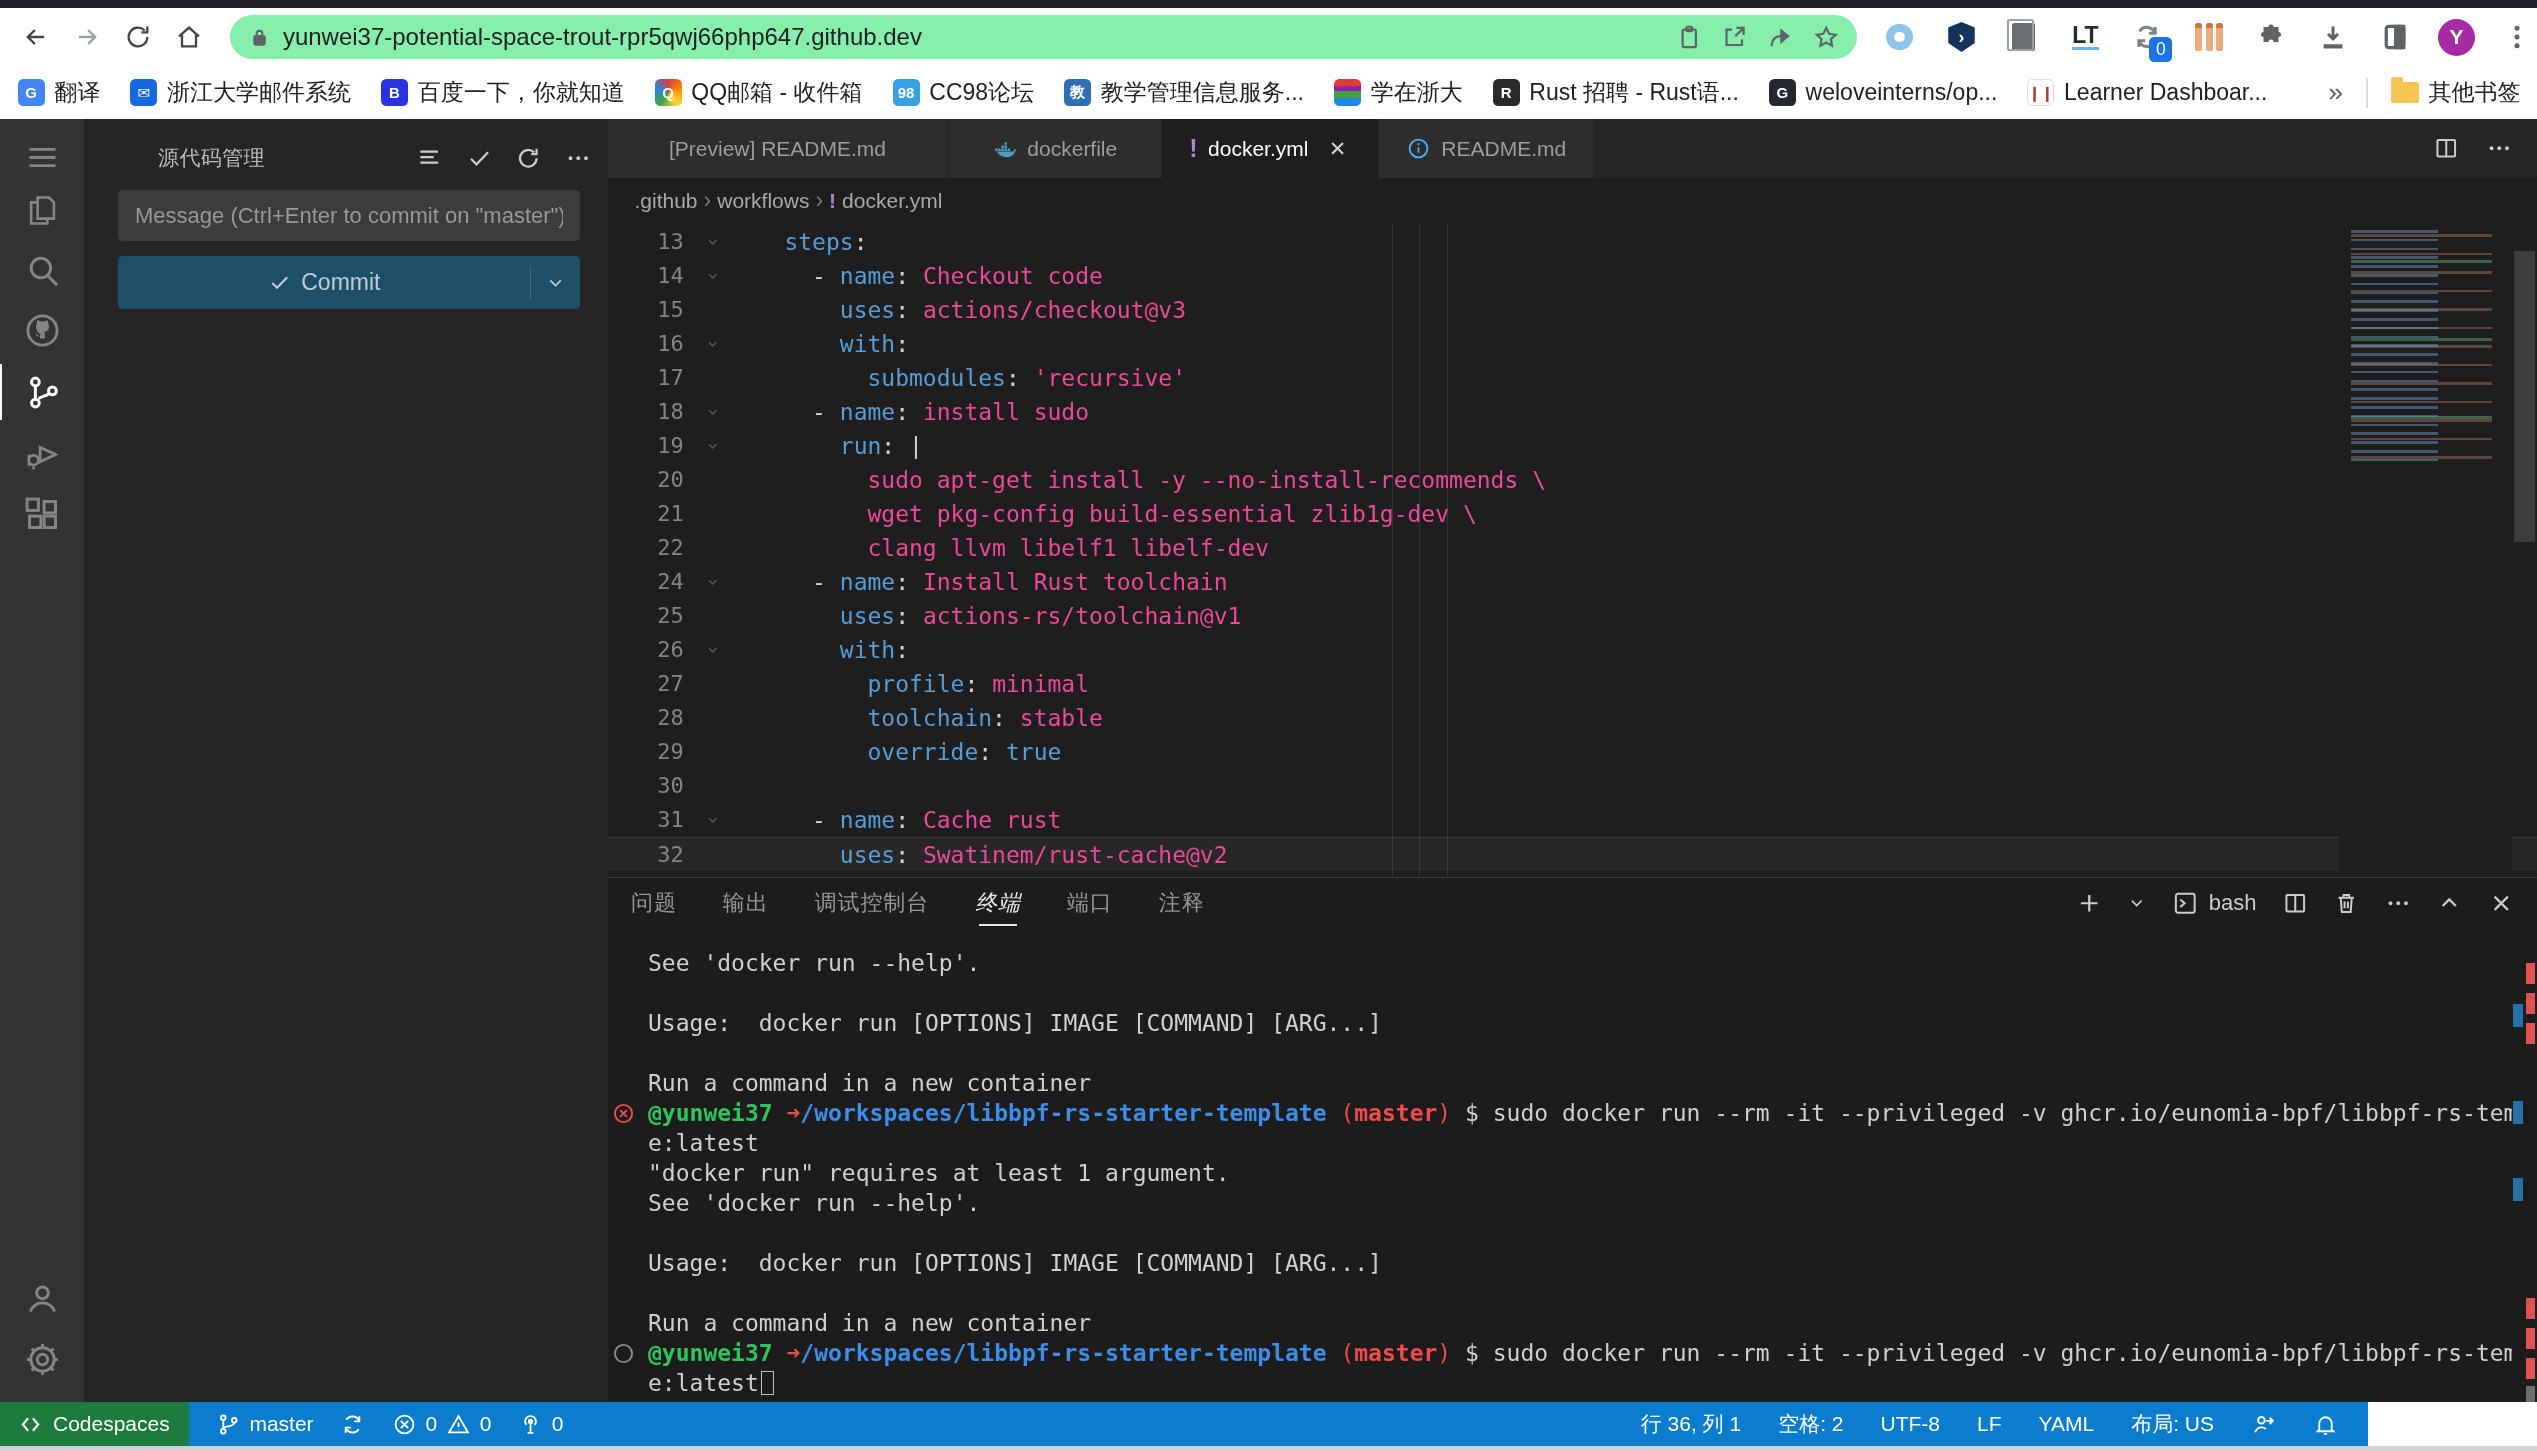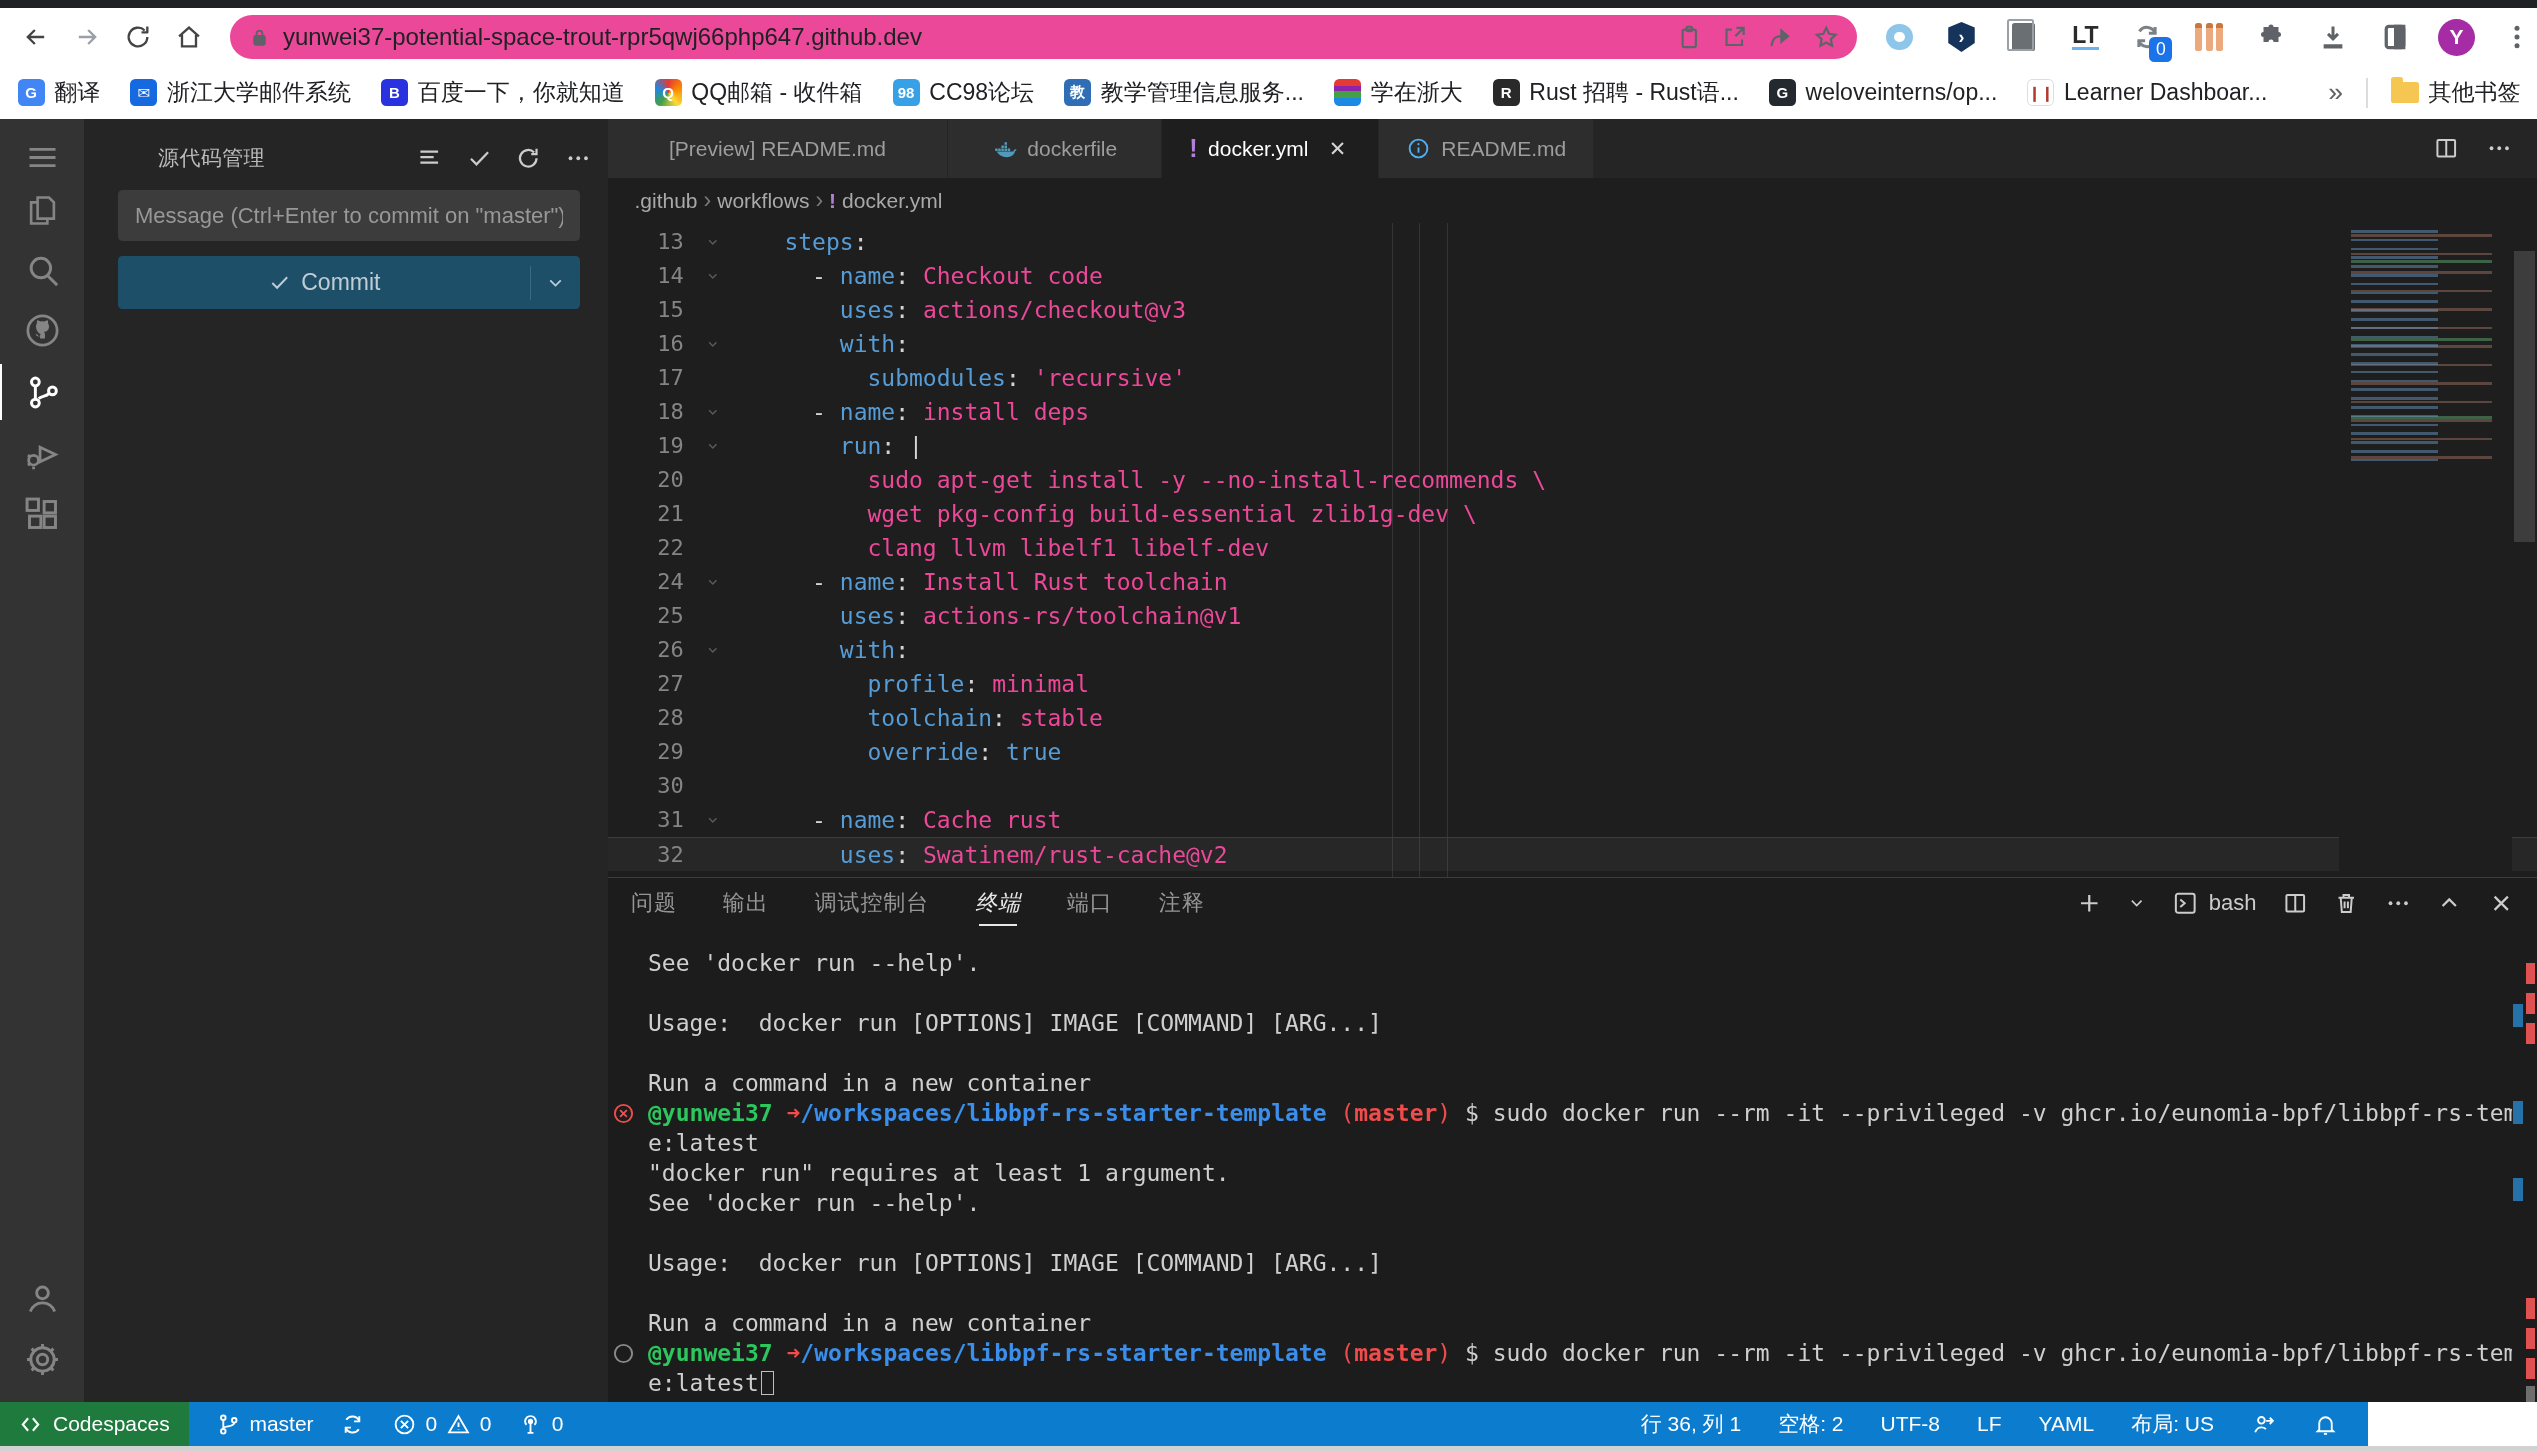--- a/index.html
+++ b/index.html
@@ -7,21 +7,21 @@
     font-family:"Liberation Sans","DejaVu Sans",sans-serif;}
   .screen{position:relative;width:2538px;height:1451px;overflow:hidden;}
 
   
   .tabstrip{position:absolute;left:0;top:0;width:2538px;height:8px;background:#202124;}
   .toolbar{position:absolute;left:0;top:8px;width:2538px;height:58px;background:#ffffff;
     display:flex;align-items:center;padding:0 16px;}
   .navbtn{width:39px;height:39px;display:flex;align-items:center;justify-content:center;
     margin-right:12.3px;flex:0 0 auto;}
   .navbtn svg{width:28px;height:28px;}
-  .addressbar{flex:0 0 auto;width:1627px;height:44px;background:#ec4899;border-radius:23px;
+  .addressbar{flex:0 0 auto;width:1627px;height:44px;background:#86efac;border-radius:23px;
     display:flex;align-items:center;padding:0 12.3px 0 17.6px;margin-left:8.8px;}
   .addr-url{font-size:24px;color:#202124;margin-left:12.3px;flex:1;white-space:nowrap;overflow:hidden;}
   .pill-ico{width:37px;height:37px;display:flex;align-items:center;justify-content:center;margin-left:8.8px;flex:0 0 auto;}
   .pill-ico svg{width:26.5px;height:26.5px;}
   .ext-row{display:flex;align-items:center;margin-left:23px;gap:23px;}
   .ext{width:39px;height:39px;display:flex;align-items:center;justify-content:center;position:relative;flex:0 0 auto;}
   .ext svg{width:30px;height:30px;}
   .ext-ring{width:26.5px;height:26.5px;border:8px solid #8ec6ea;border-radius:50%;}
   .ext-shield{width:26.5px;height:30px;background:#16335b;clip-path:polygon(50% 0,100% 18%,100% 70%,50% 100%,0 70%,0 18%);
     color:#fff;font-size:17.6px;font-weight:bold;display:flex;align-items:center;justify-content:center;}
@@ -510,21 +510,21 @@
               <span class="fold"></span>
               <span class="codetext"><span class="tok-p">          </span><span class="tok-k">submodules</span><span class="tok-p">:</span><span class="tok-s"> 'recursive'</span></span>
             </div>
             <div class="code-row">
               <span class="gut">18</span>
               <span class="fold">
                 <svg viewBox="0 0 24 24" fill="none" stroke="currentColor" stroke-width="2">
                   <path d="M7 10l5 5 5-5"></path>
                 </svg>
               </span>
-              <span class="codetext"><span class="tok-p">      - </span><span class="tok-k">name</span><span class="tok-p">:</span><span class="tok-s"> install deps</span></span>
+              <span class="codetext"><span class="tok-p">      - </span><span class="tok-k">name</span><span class="tok-p">:</span><span class="tok-s"> install sudo</span></span>
             </div>
             <div class="code-row">
               <span class="gut">19</span>
               <span class="fold">
                 <svg viewBox="0 0 24 24" fill="none" stroke="currentColor" stroke-width="2">
                   <path d="M7 10l5 5 5-5"></path>
                 </svg>
               </span>
               <span class="codetext"><span class="tok-p">        </span><span class="tok-k">run</span><span class="tok-p">:</span><span class="tok-p"> |</span></span>
             </div>

